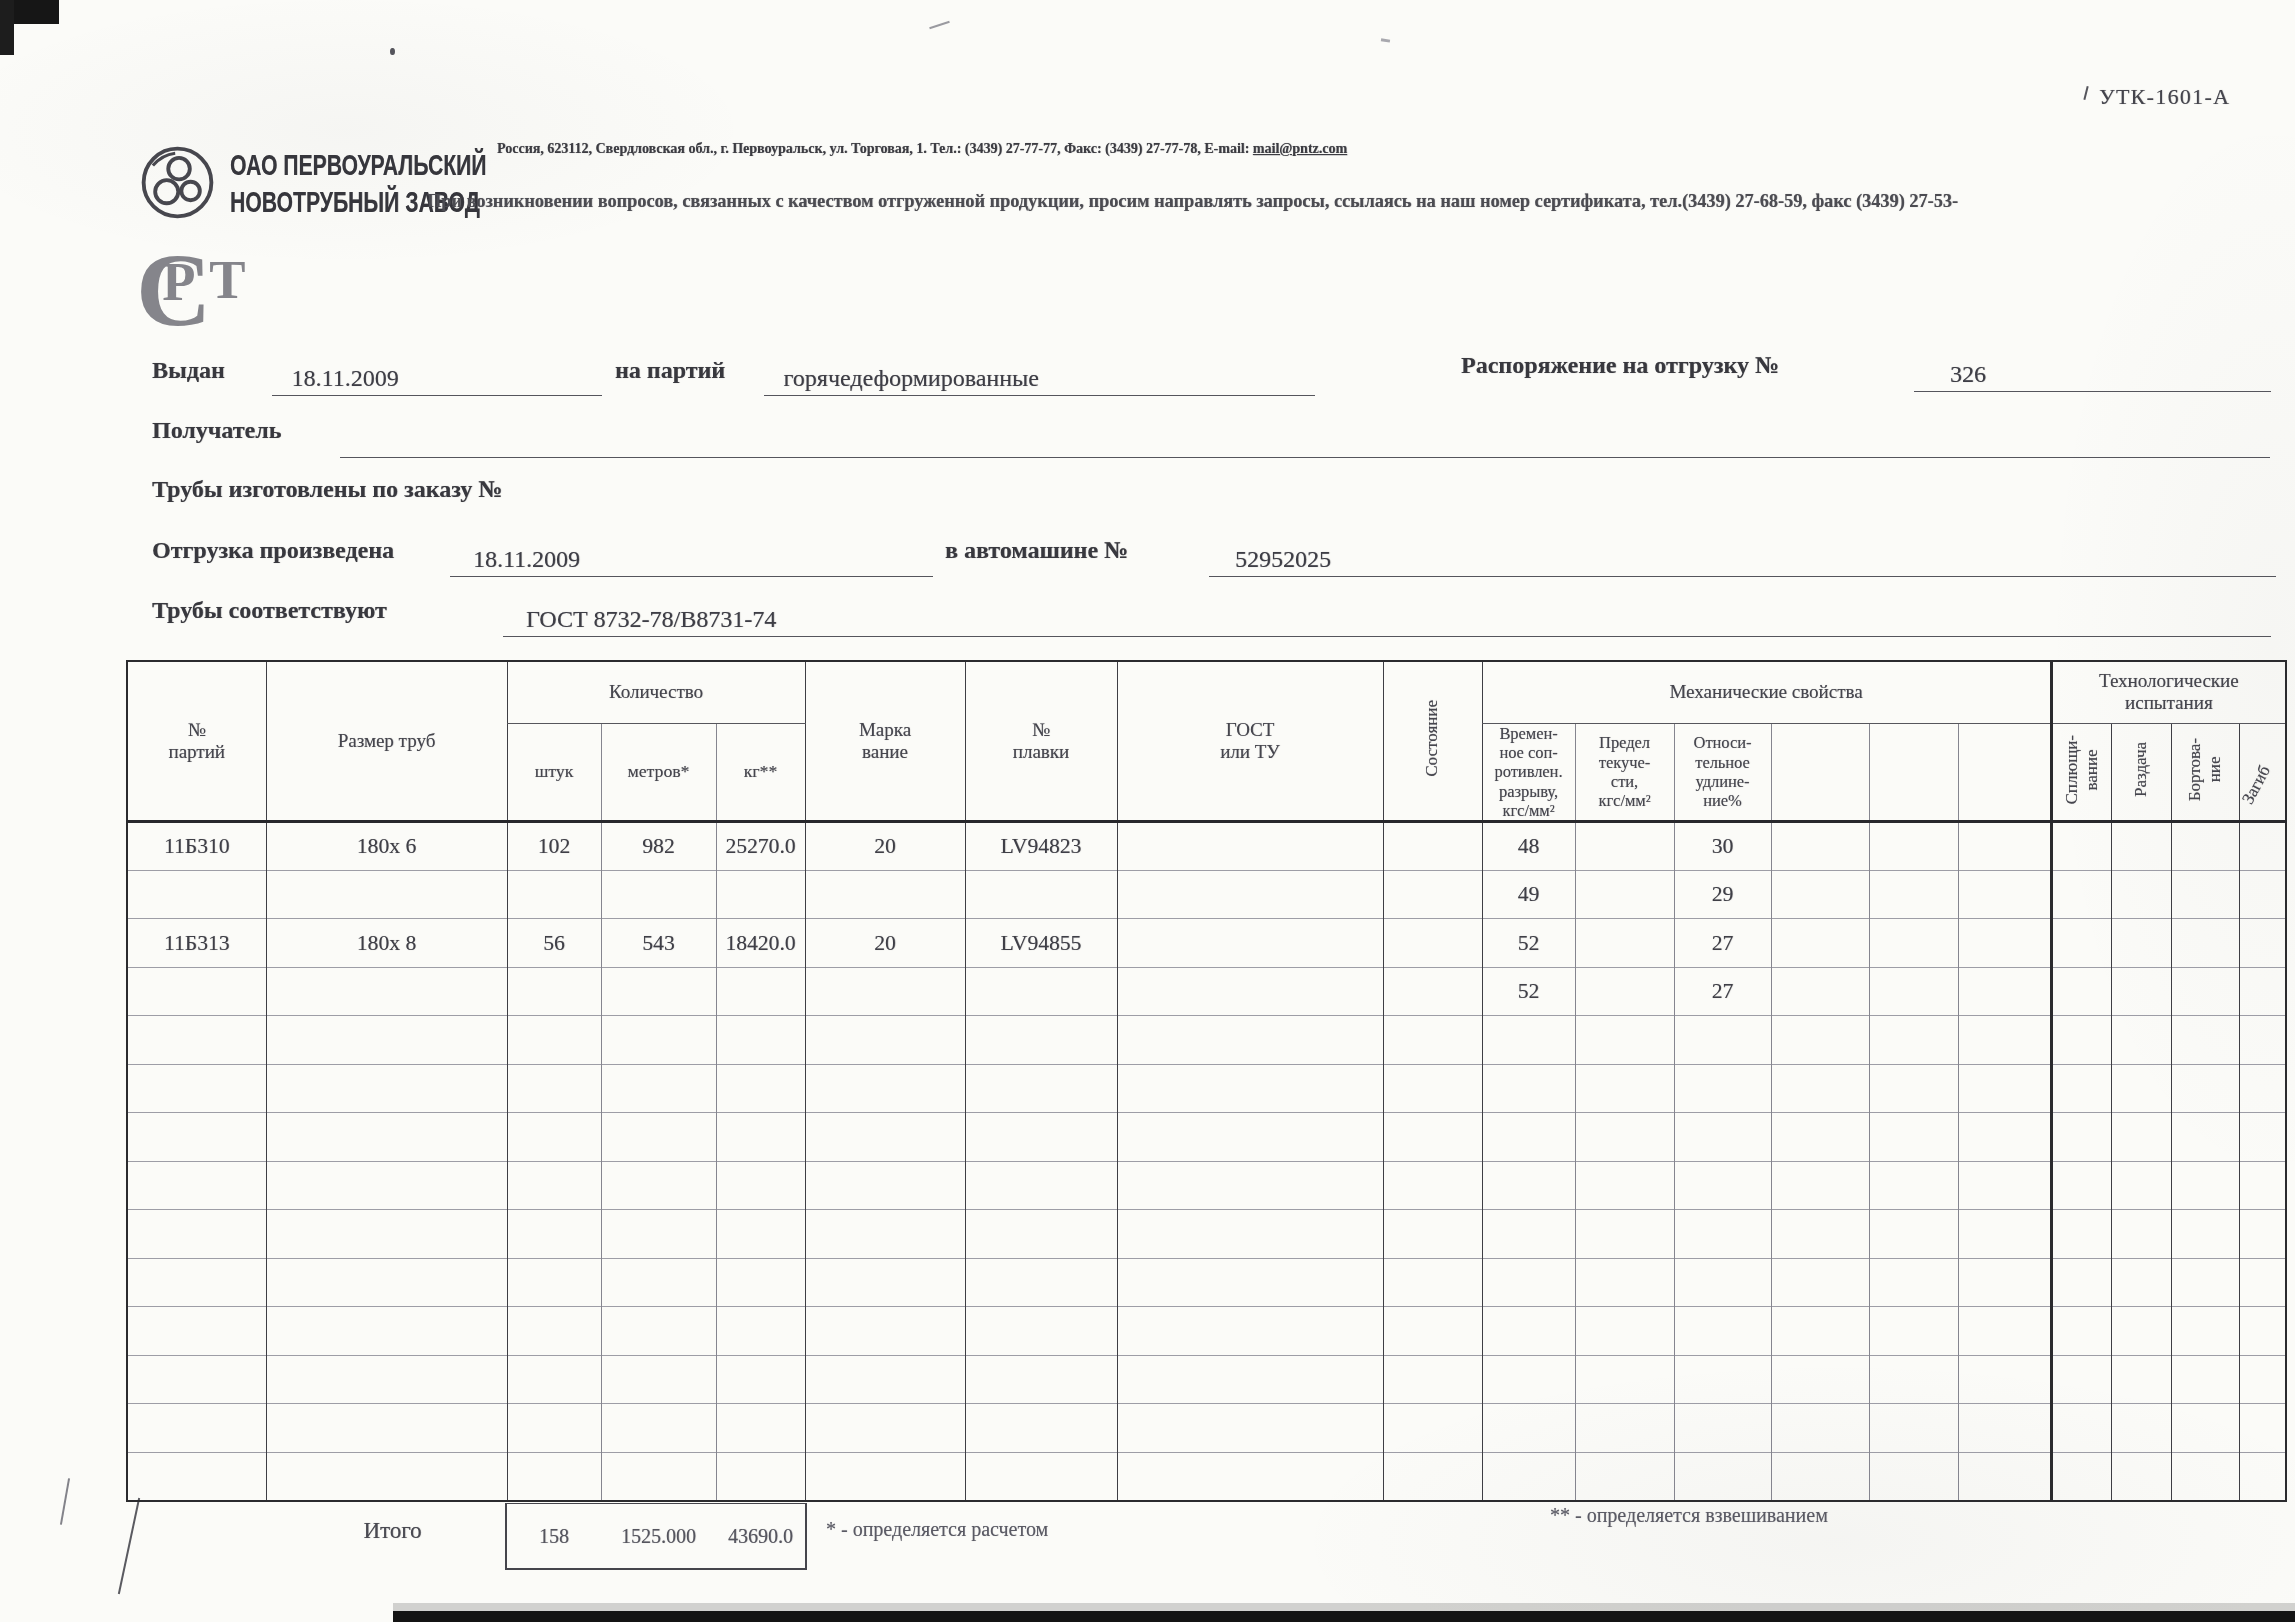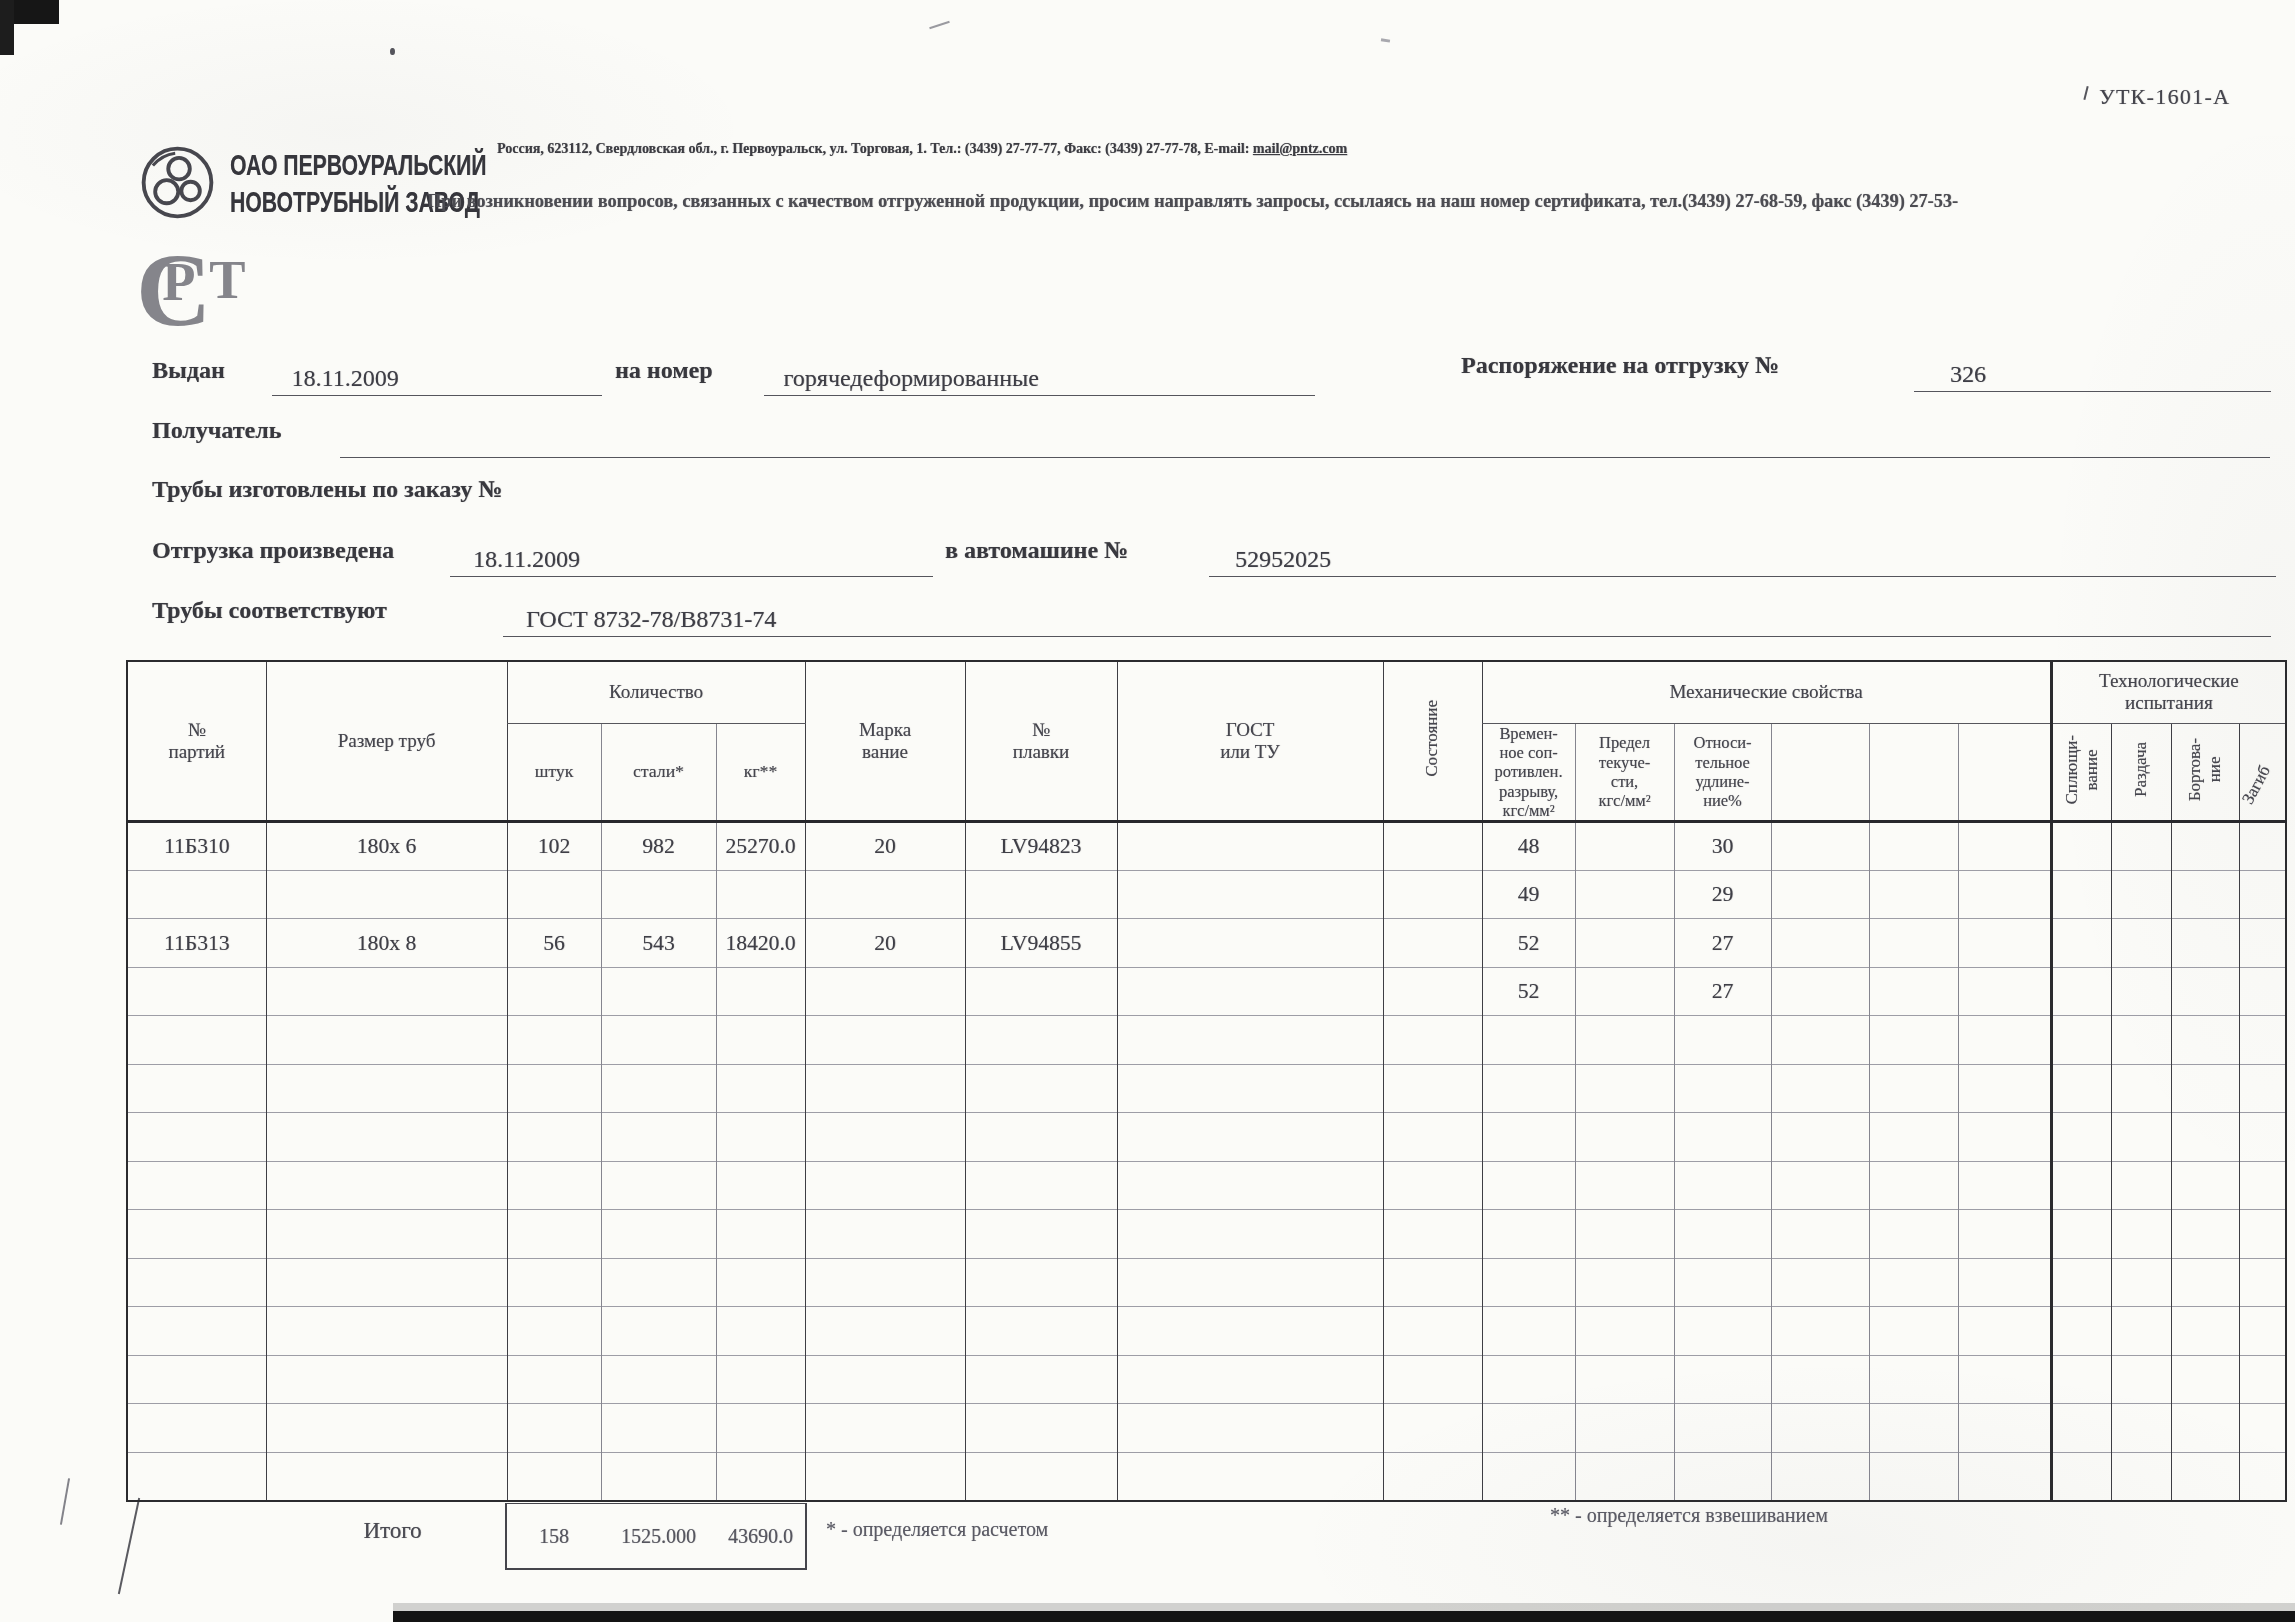--- a/index.html
+++ b/index.html
@@ -130,21 +130,21 @@
     <text x="2" y="88" font-family="Liberation Serif,serif" font-weight="bold" font-size="100" fill="#6c6c74">С</text>
     <text x="27" y="64" font-family="Liberation Serif,serif" font-weight="bold" font-size="52" fill="#6c6c74">Р</text>
     <text x="72" y="62" font-family="Liberation Serif,serif" font-weight="bold" font-size="52" fill="#6c6c74">Т</text>
   </svg>
 
 
   <div class="flabel scan" style="left:152px;top:357px;">Выдан</div>
   <div class="fline" style="left:272px;top:357px;width:330px;">
       <span style="padding-left:19.6px;" class="scan">18.11.2009</span>
     </div>
-  <div class="flabel scan" style="left:615px;top:357px;">на номер</div>
+  <div class="flabel scan" style="left:615px;top:357px;">на партий</div>
   <div class="fline" style="left:764px;top:357px;width:551px;">
       <span style="padding-left:19.6px;" class="scan">горячедеформированные</span>
     </div>
   <div class="flabel scan" style="left:1461px;top:352px;">Распоряжение на отгрузку №</div>
   <div class="fline" style="left:1914px;top:353px;width:357px;">
       <span style="padding-left:36px;" class="scan">326</span>
     </div>
 
   <div class="flabel scan" style="left:152px;top:417px;">Получатель</div>
   <div class="fline" style="left:340px;top:419px;width:1930px;">
@@ -202,21 +202,21 @@
 плавки</th>
           <th rowspan="2" class="vmaj">ГОСТ
 или ТУ</th>
           <th rowspan="2" class="vmaj"><span class="vert">Состояние</span></th>
           <th colspan="6" class="vmaj bb-thin">Механические свойства</th>
           <th colspan="4" class="vthick bb-thin">Технологические
 испытания</th>
         </tr>
         <tr class="sub">
           <th class="vmaj">штук</th>
-          <th class="vmin">стали*</th>
+          <th class="vmin">метров*</th>
           <th class="vmin">кг**</th>
           <th class="vmaj" style="font-size:16.4px;">Времен-
 ное соп-
 ротивлен.
 разрыву,
 кгс/мм²</th>
           <th class="vmin" style="font-size:16.4px;">Предел
 текуче-
 сти,
 кгс/мм²</th>

